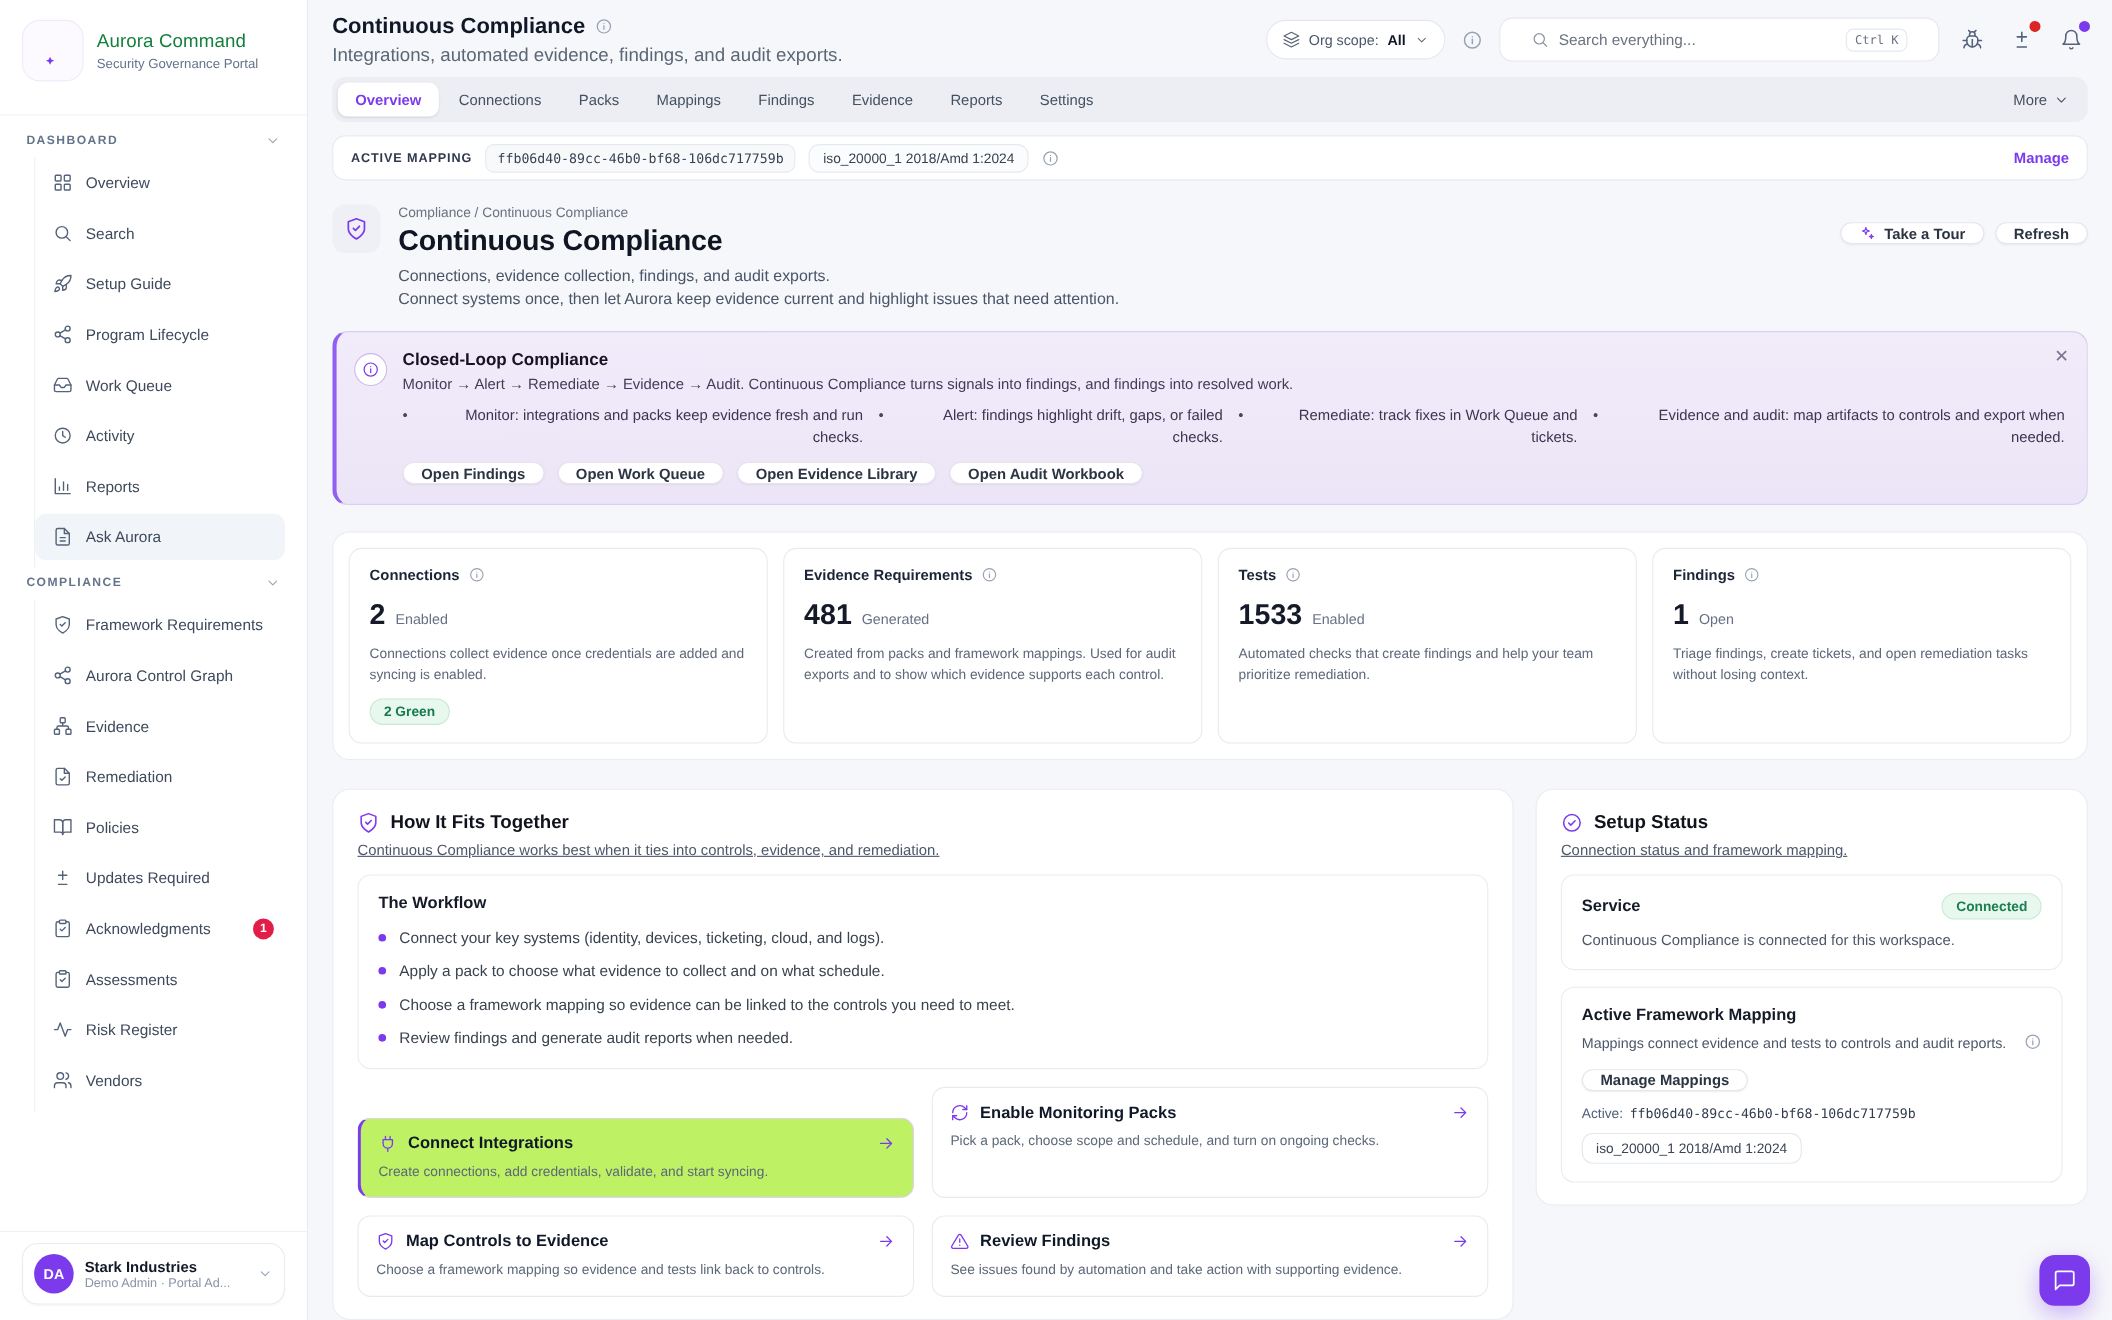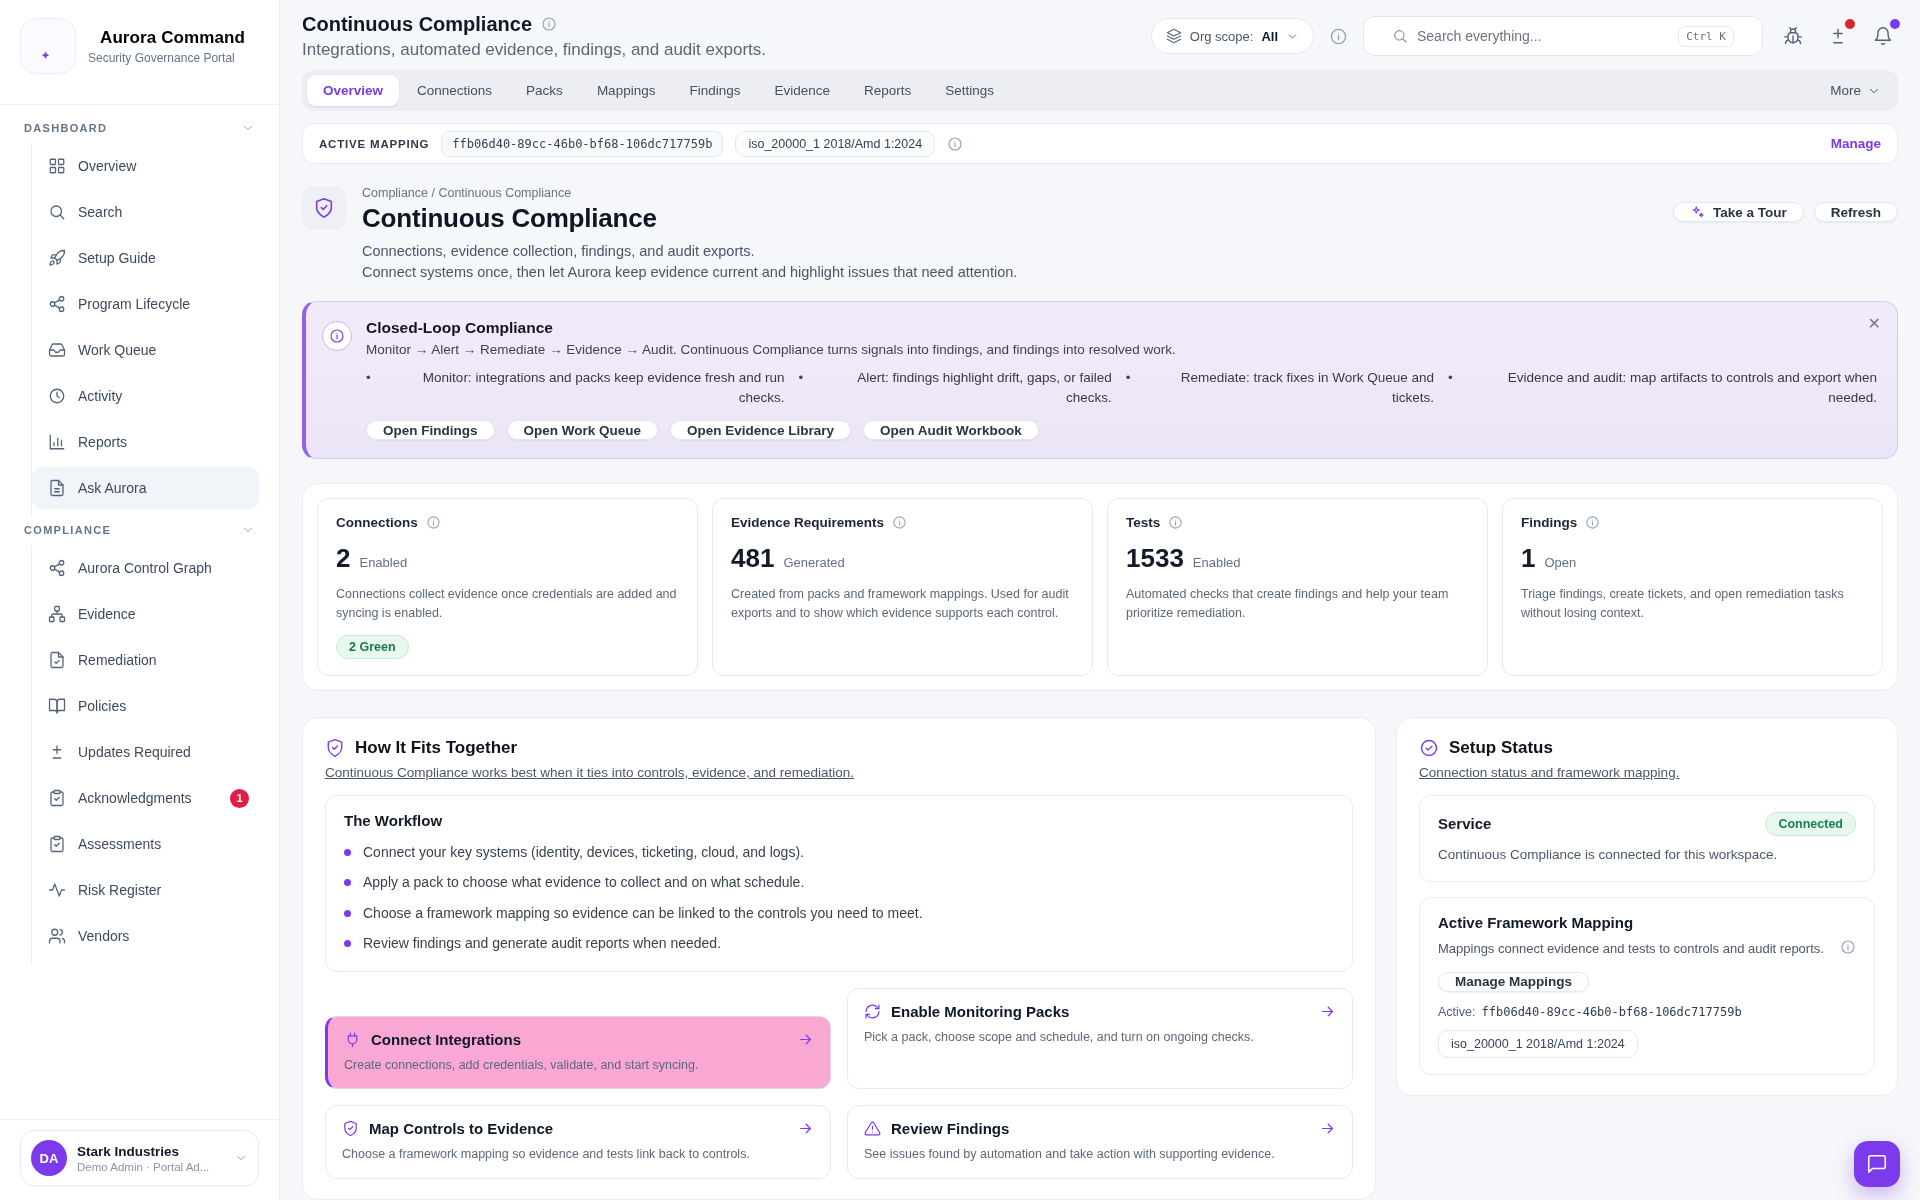--- a/index.html
+++ b/index.html
@@ -8,21 +8,21 @@
     font-family:"Liberation Sans", sans-serif;
     background:#f6f7fa; color:#1b2433; display:flex; position:relative;
     -webkit-font-smoothing:antialiased;
   }
   .ic { fill:none; stroke:currentColor; stroke-width:1.7; stroke-linecap:round; stroke-linejoin:round; flex:none; }
 
   
   .sidebar { width:280px; background:#fff; border-right:1px solid #e8ebf0; display:flex; flex-direction:column; padding:18px 20px 14px; flex:none; }
   .brand { display:flex; gap:12px; align-items:center; margin-bottom:16px; }
   .logo { width:56px; height:56px; border-radius:16px; background:#fcf9ff; border:1px solid #f0eaf9; display:grid; place-items:center; }
-  .brand-name { font-size:17px; font-weight:700; color:#000000; letter-spacing:.1px;margin-left:12px; }
+  .brand-name { font-size:17px; font-weight:400; color:#15803d; letter-spacing:.1px; }
   .brand-sub { font-size:12px; color:#64748b; margin-top:3px; }
   .nav-search { height:40px; border:1px solid #e3e8ef; border-radius:10px; display:flex; align-items:center; gap:9px; padding:0 12px; color:#8a94a6; background:#fff; }
   .nav-search input { border:none; outline:none; flex:1; font-size:14px; font-family:inherit; color:#334155; background:transparent; }
   .nav-search input::placeholder { color:#94a3b8; }
   .side-divider { border-top:1px solid #eef1f5; margin:14px -20px 10px; }
   .section-label { display:flex; align-items:center; justify-content:space-between; font-size:11px; font-weight:700; letter-spacing:.12em; color:#64748b; padding:6px 4px 8px; }
   .section-label .ic { color:#94a3b8; }
   .nav-group { margin-left:11px; border-left:1px solid #edf0f4; display:flex; flex-direction:column; gap:4px; padding:2px 0 8px; }
   .nav-item { height:42px; display:flex; align-items:center; gap:12px; padding:0 10px 0 16px; border-radius:10px; color:#3e4a5c; font-size:14px; cursor:pointer; }
   .nav-item .ic { color:#55637a; }
@@ -99,21 +99,21 @@
   .panel-head { display:flex; align-items:center; gap:10px; }
   .panel-head .ic { color:#7c3aed; }
   .panel-title { font-size:17px; font-weight:800; color:#10131c; }
   .panel-sub { margin-top:7px; font-size:13.5px; color:#4c5769;text-decoration:underline; }
   .inner-card { margin-top:15px; border:1px solid #e9ecf1; border-radius:12px; padding:16px 18px; background:#fff; }
   .wf-title { font-size:15px; font-weight:800; color:#141a26; margin-bottom:12px; }
   .wf-step { display:flex; gap:12px; font-size:14px; color:#39434f; line-height:1.6; margin-top:8px; }
   .wf-dot { width:7px; height:7px; border-radius:50%; background:#7c3aed; flex:none; margin-top:8px; }
   .action-grid { margin-top:16px; display:grid; grid-template-columns:1fr 1fr; gap:16px; }
   .action-card { border:1px solid #e7eaf0; border-radius:12px; padding:14px 16px; background:#fff; cursor:pointer; }
-  .action-card.active { background:#f9a8d4; border-color:#ddd0f2; border-left:3px solid #7c3aed;margin-top:28px; }
+  .action-card.active { background:#bef264; border-color:#ddd0f2; border-left:3px solid #7c3aed;margin-top:28px; }
   .ac-head { display:flex; align-items:center; gap:10px; }
   .ac-head .ic { color:#7c3aed; }
   .ac-title { font-size:15px; font-weight:750; font-weight:700; color:#101828; }
   .ac-arrow { margin-left:auto; color:#1f2937; }
   .ac-desc { margin-top:8px; font-size:12.5px; color:#5d6878; line-height:1.5; }
 
   .sv-head { display:flex; align-items:center; justify-content:space-between; }
   .sv-title { font-size:15px; font-weight:800; color:#141a26; }
   .sv-desc { margin-top:9px; font-size:13.5px; color:#4c5769; line-height:1.5; }
   .gb-inline { background:#e9f8ef; border:1px solid #c4ead2; color:#1a7f4e; border-radius:999px; padding:4px 12px; font-size:12.5px; font-weight:600; }
@@ -232,20 +232,27 @@
 
   <div class="section-label">
     <span>COMPLIANCE</span>
     <svg class="ic" width="14" height="14" viewBox="0 0 24 24">
         <path d="M6 9l6 6 6-6"></path>
       </svg>
   </div>
   <nav class="nav-group">
     <div class="nav-item">
       <svg class="ic" width="18" height="18" viewBox="0 0 24 24">
+          <path d="M12 22s8-4 8-10V5l-8-3-8 3v7c0 6 8 10 8 10z"></path>
+          <path d="M9 11.5l2 2 4-4"></path>
+        </svg>
+      <span>Framework Requirements</span>
+    </div>
+    <div class="nav-item">
+      <svg class="ic" width="18" height="18" viewBox="0 0 24 24">
           <circle cx="18" cy="5" r="3"></circle>
           <circle cx="6" cy="12" r="3"></circle>
           <circle cx="18" cy="19" r="3"></circle>
           <path d="M8.6 13.5l6.8 4M15.4 6.5l-6.8 4"></path>
         </svg>
       <span>Aurora Control Graph</span>
     </div>
     <div class="nav-item">
       <svg class="ic" width="18" height="18" viewBox="0 0 24 24">
           <rect x="9" y="2" width="6" height="6" rx="1"></rect>

